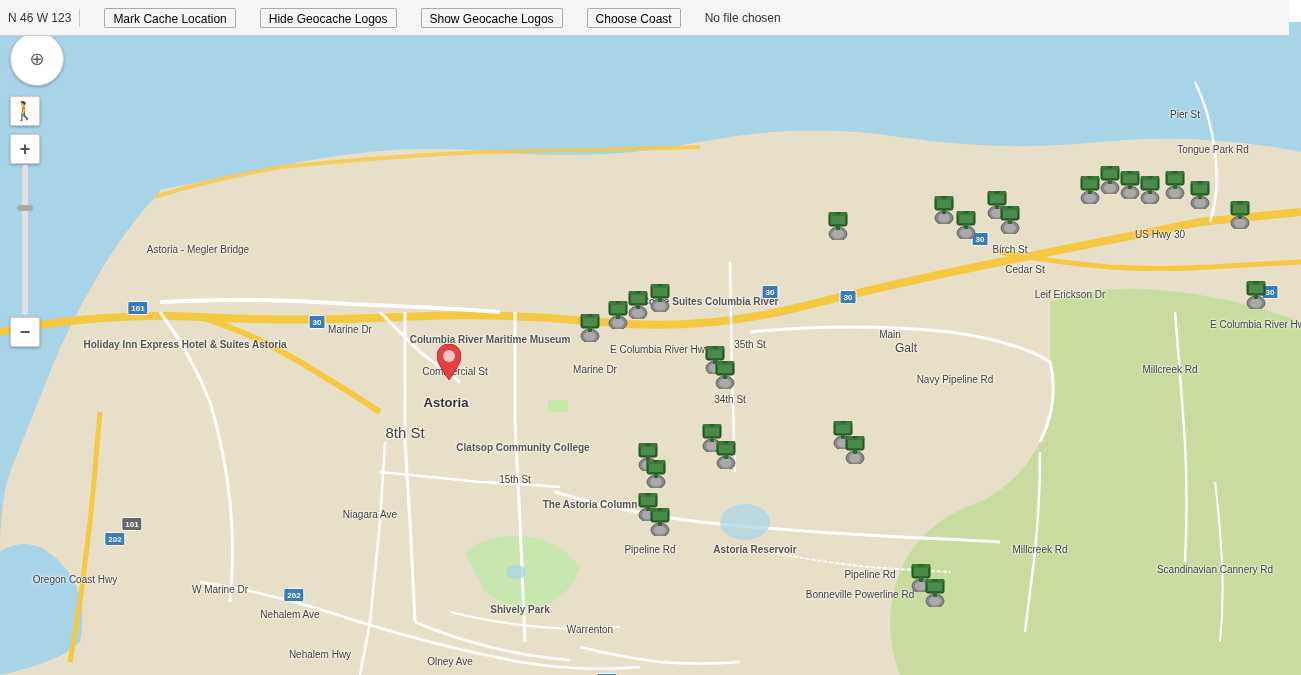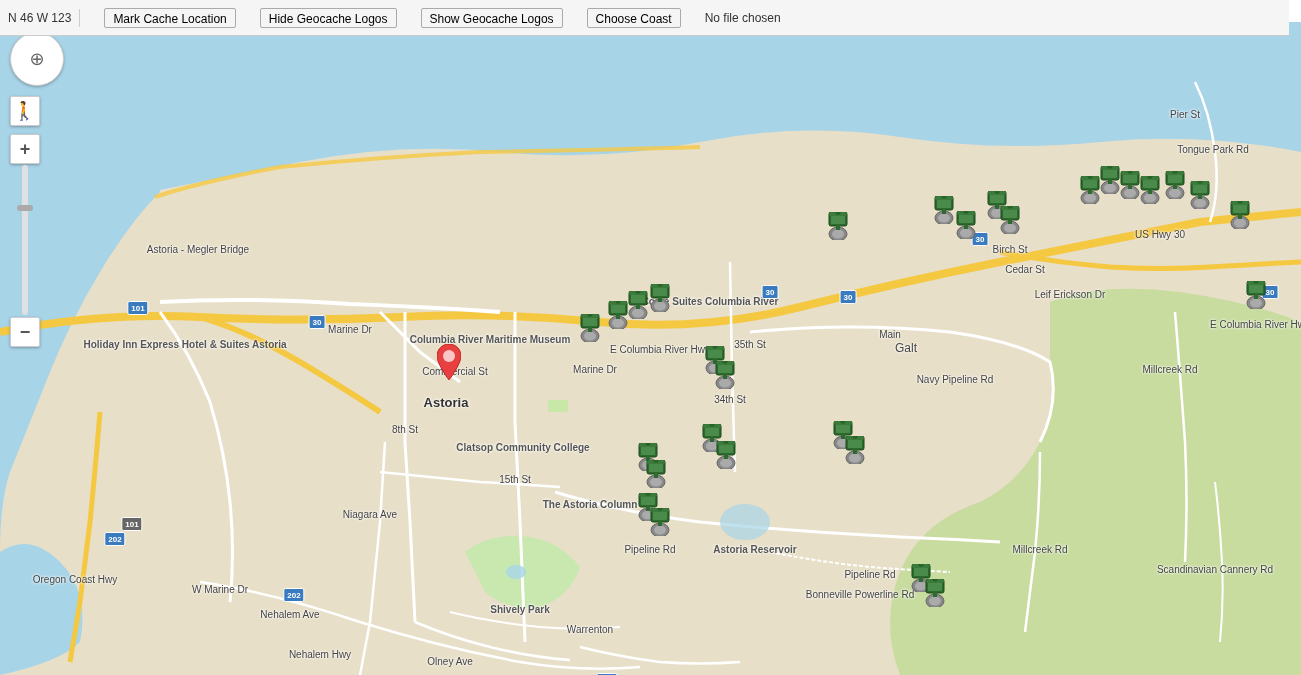--- a/index.html
+++ b/index.html
@@ -218,21 +218,21 @@
     <path d="M450,590 Q490,600 540,605 Q580,608 620,605" stroke="white" stroke-width="2" fill="none"></path>
 
     <ellipse cx="745" cy="500" rx="25" ry="18" fill="#a8d4e8" opacity="0.7"></ellipse>
 
     <ellipse cx="516" cy="550" rx="10" ry="7" fill="#a8d4e8" opacity="0.8"></ellipse>
   </svg>
 
   <div id="map-labels-container">
       <div style="position: absolute; left: 350px; top: 302px; font-size: 10px; font-weight: normal; color: rgb(68, 68, 68); white-space: nowrap; pointer-events: none; transform: translate(-50%, 0px); text-shadow: white 0px 0px 3px, white 0px 0px 3px;">Marine Dr</div>
       <div style="position: absolute; left: 455px; top: 344px; font-size: 10px; font-weight: normal; color: rgb(68, 68, 68); white-space: nowrap; pointer-events: none; transform: translate(-50%, 0px); text-shadow: white 0px 0px 3px, white 0px 0px 3px;">Commercial St</div>
-      <div style="position: absolute; left: 405px; top: 402px; font-size: 10px; font-weight: normal; color: rgb(68, 68, 68); white-space: nowrap; pointer-events: none; transform: translate(-50%, 0px); text-shadow: white 0px 0px 3px, white 0px 0px 3px;">8th St</div>
+      <div style="position: absolute; left: 405px; top: 402px; font-size: 15px; font-weight: normal; color: rgb(68, 68, 68); white-space: nowrap; pointer-events: none; transform: translate(-50%, 0px); text-shadow: white 0px 0px 3px, white 0px 0px 3px;">8th St</div>
       <div style="position: absolute; left: 515px; top: 452px; font-size: 10px; font-weight: normal; color: rgb(68, 68, 68); white-space: nowrap; pointer-events: none; transform: translate(-50%, 0px); text-shadow: white 0px 0px 3px, white 0px 0px 3px;">15th St</div>
       <div style="position: absolute; left: 595px; top: 342px; font-size: 10px; font-weight: normal; color: rgb(68, 68, 68); white-space: nowrap; pointer-events: none; transform: translate(-50%, 0px); text-shadow: white 0px 0px 3px, white 0px 0px 3px;">Marine Dr</div>
       <div style="position: absolute; left: 660px; top: 322px; font-size: 10px; font-weight: normal; color: rgb(68, 68, 68); white-space: nowrap; pointer-events: none; transform: translate(-50%, 0px); text-shadow: white 0px 0px 3px, white 0px 0px 3px;">E Columbia River Hwy</div>
       <div style="position: absolute; left: 490px; top: 312px; font-size: 10px; font-weight: bold; color: rgb(85, 85, 85); white-space: nowrap; pointer-events: none; transform: translate(-50%, 0px); text-shadow: white 0px 0px 3px, white 0px 0px 3px;">Columbia River Maritime Museum</div>
       <div style="position: absolute; left: 185px; top: 317px; font-size: 10px; font-weight: bold; color: rgb(85, 85, 85); white-space: nowrap; pointer-events: none; transform: translate(-50%, 0px); text-shadow: white 0px 0px 3px, white 0px 0px 3px;">Holiday Inn Express Hotel &amp; Suites Astoria</div>
       <div style="position: absolute; left: 523px; top: 420px; font-size: 10px; font-weight: bold; color: rgb(85, 85, 85); white-space: nowrap; pointer-events: none; transform: translate(-50%, 0px); text-shadow: white 0px 0px 3px, white 0px 0px 3px;">Clatsop Community College</div>
       <div style="position: absolute; left: 590px; top: 477px; font-size: 10px; font-weight: bold; color: rgb(85, 85, 85); white-space: nowrap; pointer-events: none; transform: translate(-50%, 0px); text-shadow: white 0px 0px 3px, white 0px 0px 3px;">The Astoria Column</div>
       <div style="position: absolute; left: 520px; top: 582px; font-size: 10px; font-weight: bold; color: rgb(85, 85, 85); white-space: nowrap; pointer-events: none; transform: translate(-50%, 0px); text-shadow: white 0px 0px 3px, white 0px 0px 3px;">Shively Park</div>
       <div style="position: absolute; left: 650px; top: 522px; font-size: 10px; font-weight: normal; color: rgb(68, 68, 68); white-space: nowrap; pointer-events: none; transform: translate(-50%, 0px); text-shadow: white 0px 0px 3px, white 0px 0px 3px;">Pipeline Rd</div>
       <div style="position: absolute; left: 870px; top: 547px; font-size: 10px; font-weight: normal; color: rgb(68, 68, 68); white-space: nowrap; pointer-events: none; transform: translate(-50%, 0px); text-shadow: white 0px 0px 3px, white 0px 0px 3px;">Pipeline Rd</div>

